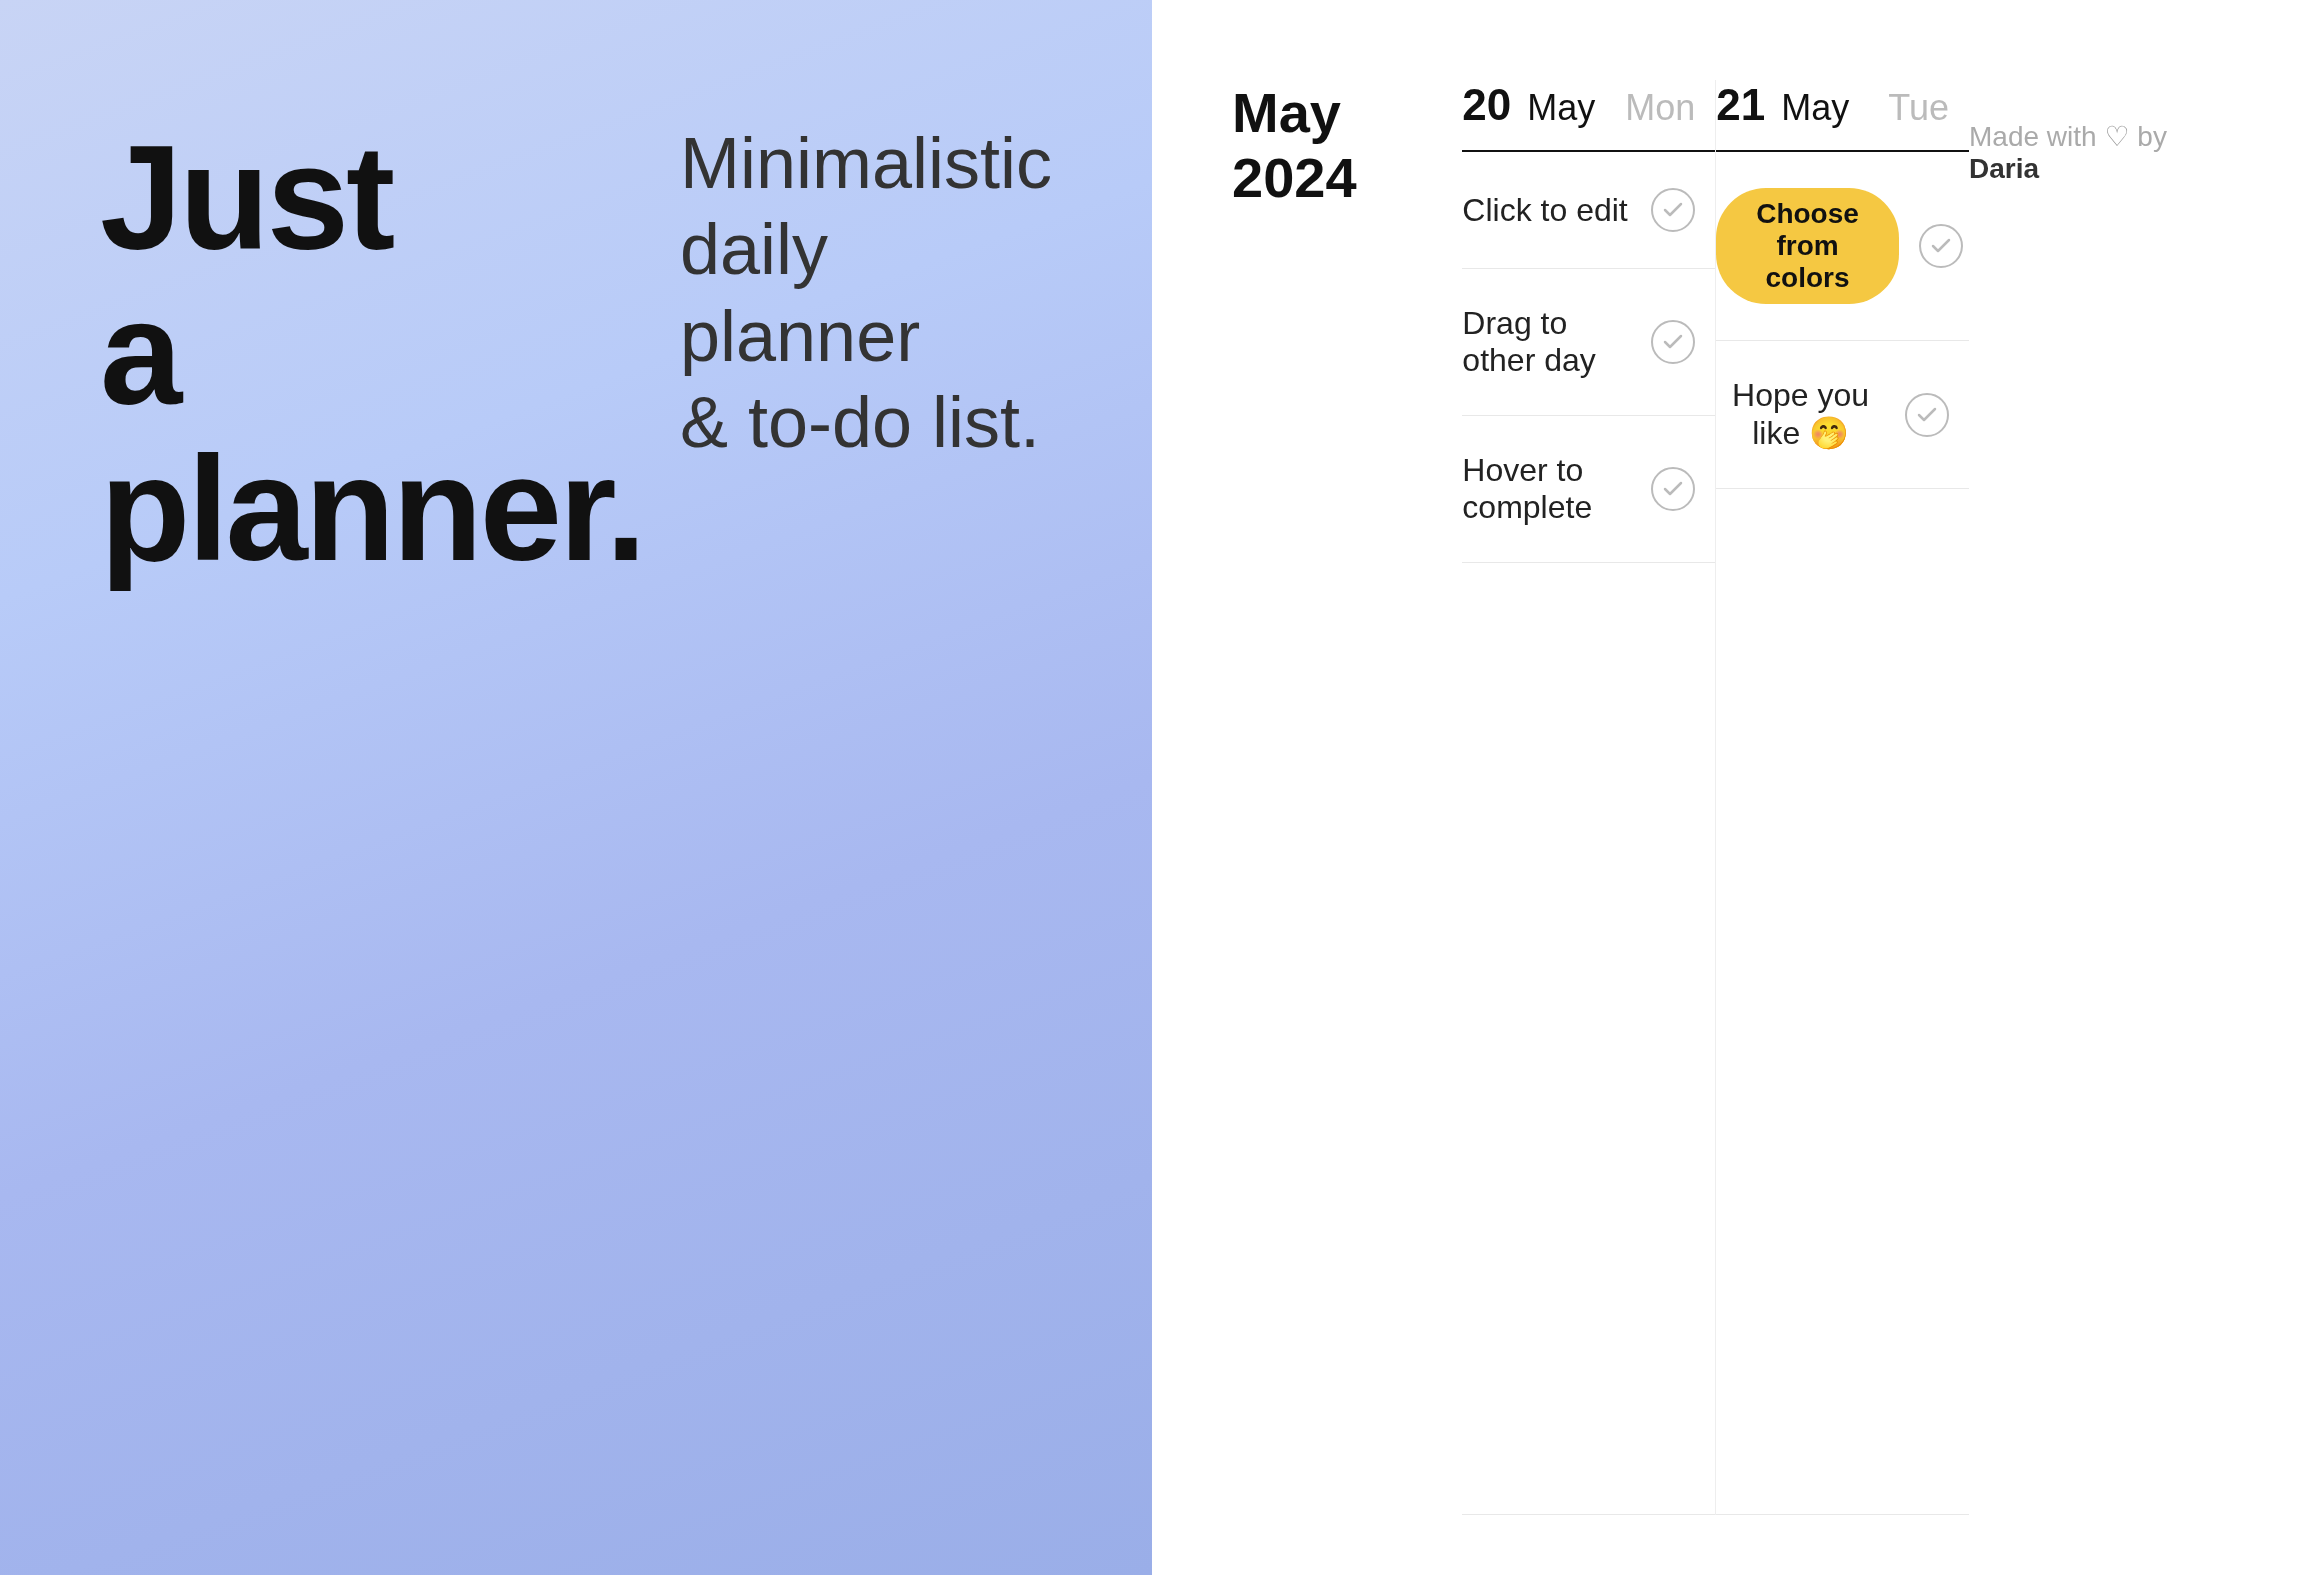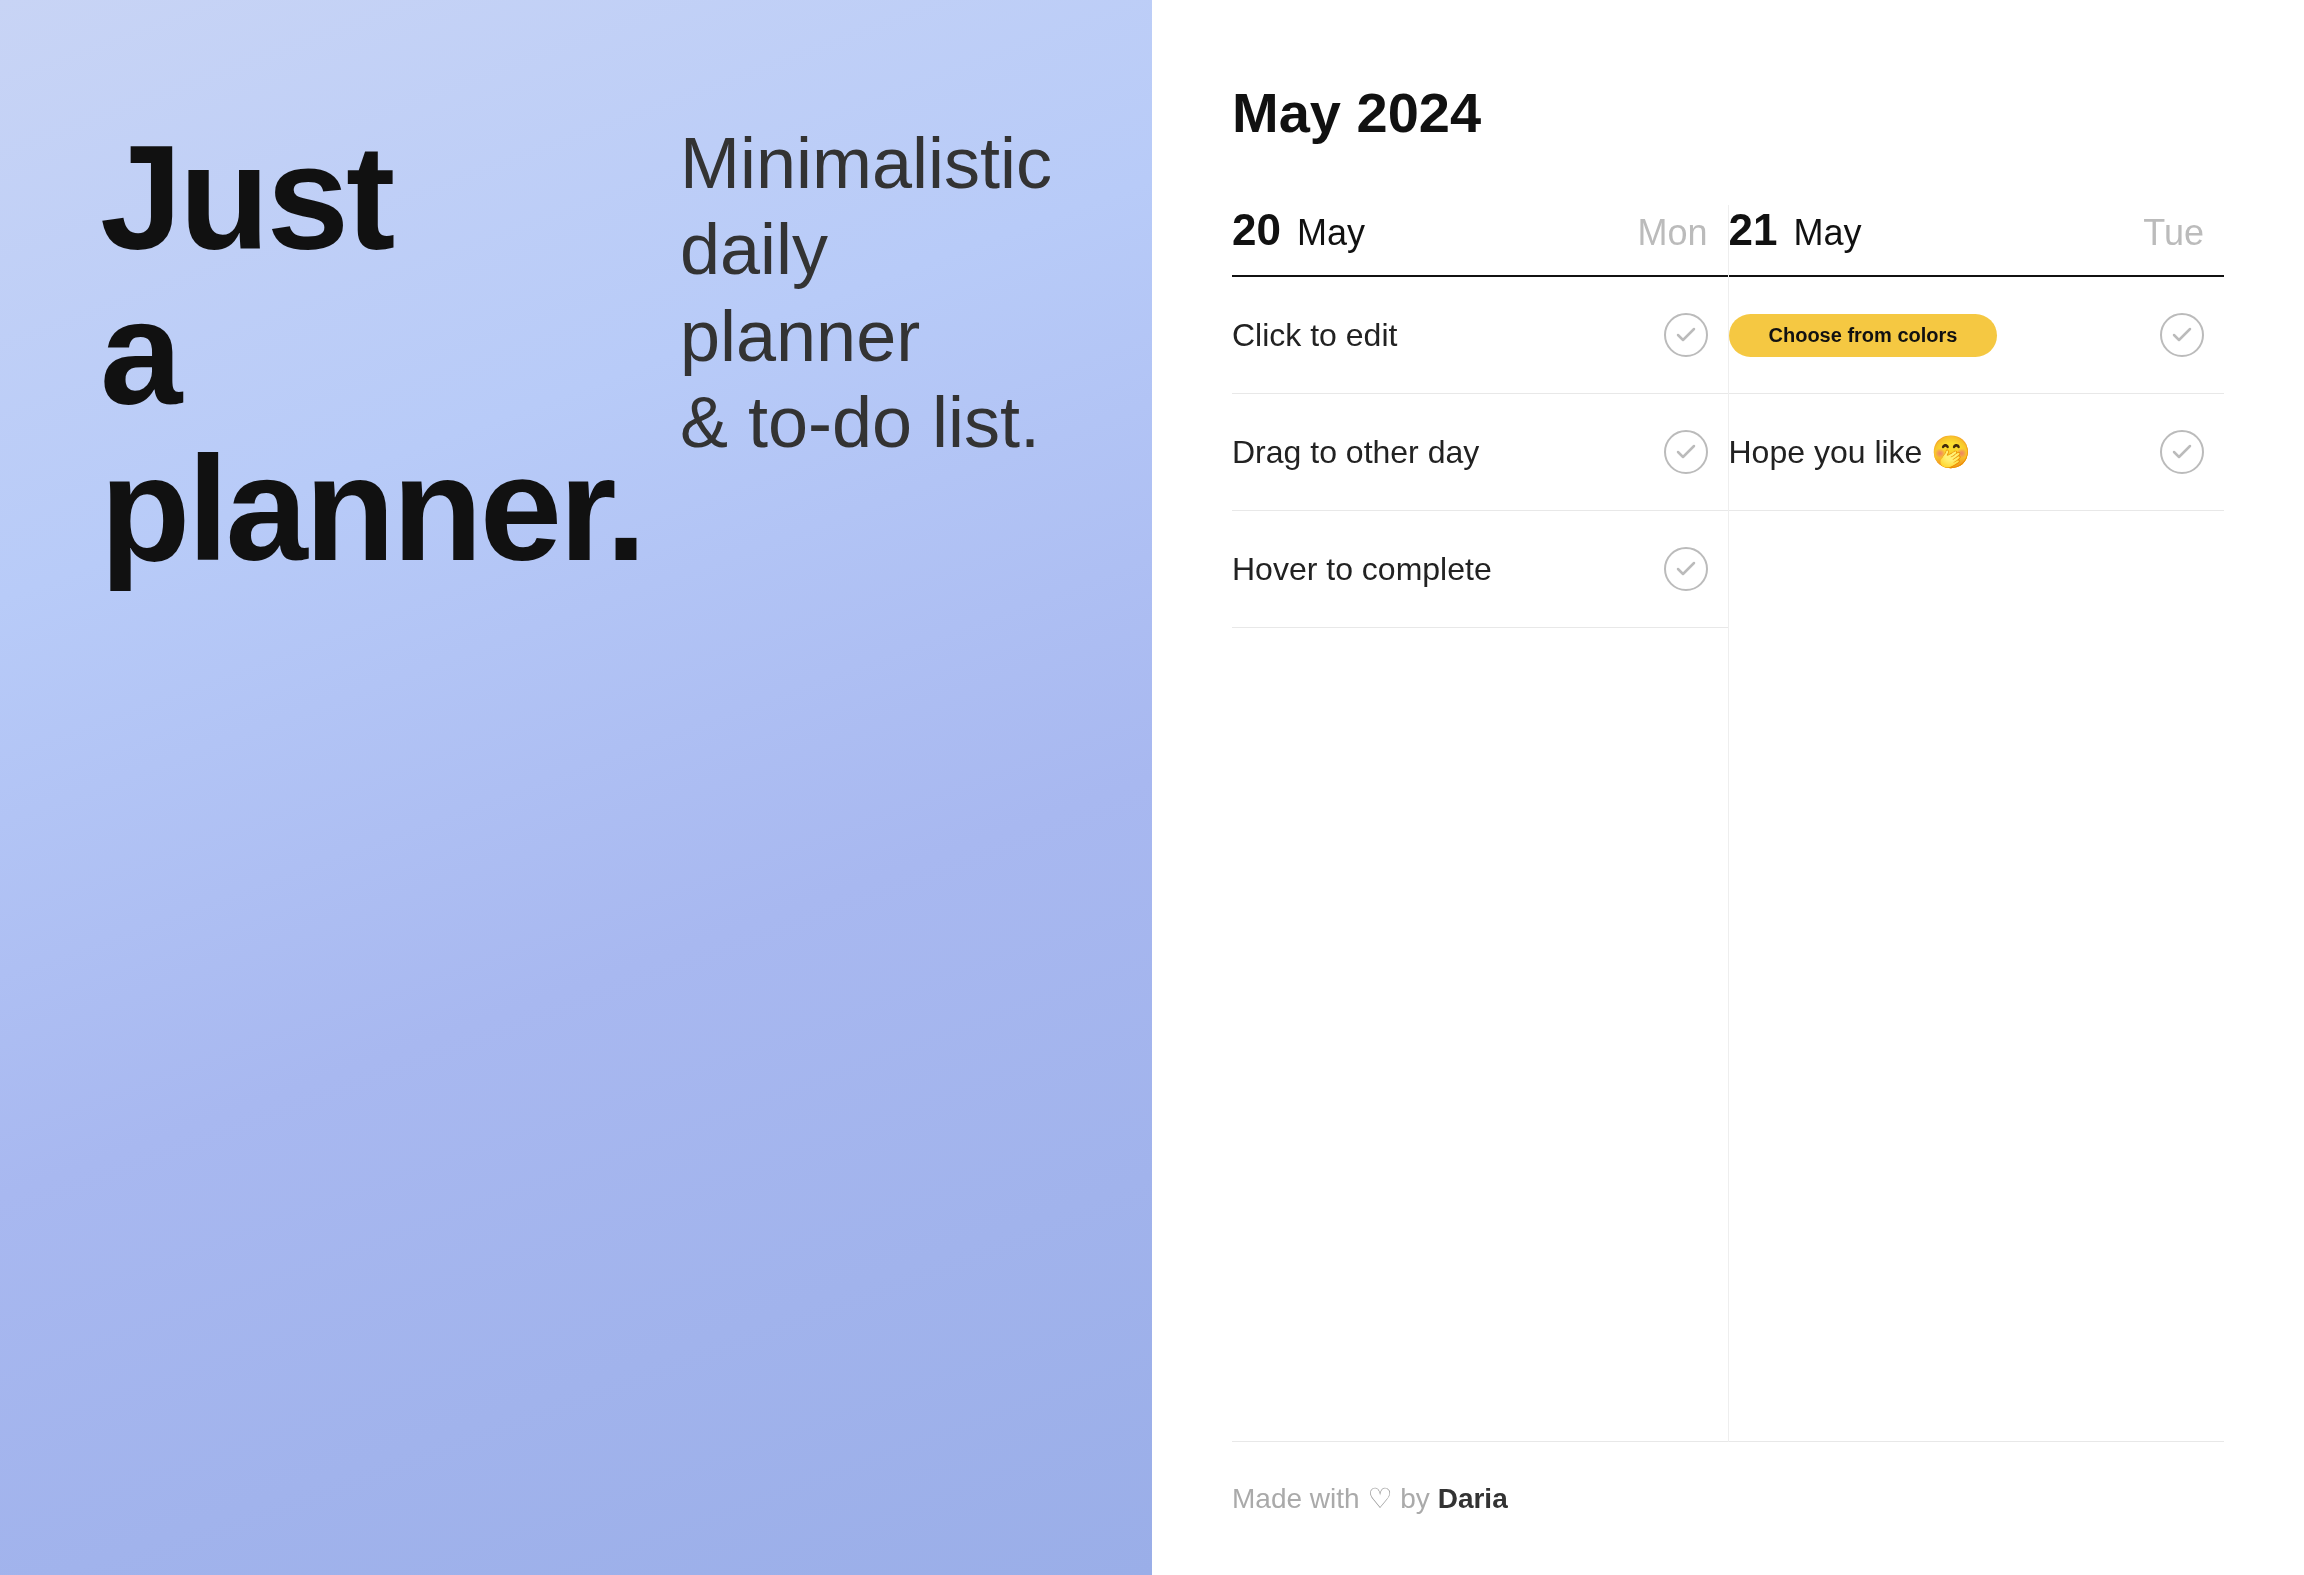--- a/index.html
+++ b/index.html
@@ -39,21 +39,21 @@
       line-height: 1.2;
       color: #333;
     }
 
     
     .right-panel {
       width: 1152px;
       height: 1575px;
       background: #ffffff;
       display: flex;
-      flex-direction: column;
+      flex-direction: row;
       padding: 80px 80px 60px 80px;
       position: relative;
       overflow: hidden;
     }
 
     .month-title {
       font-size: 56px;
       font-weight: 700;
       color: #111;
       margin-bottom: 60px;
@@ -121,21 +121,21 @@
       font-weight: 400;
       color: #222;
     }
 
     .task-text.highlighted {
       background: #f5c842;
       color: #111;
       font-weight: 600;
       padding: 10px 40px;
       border-radius: 50px;
-      font-size: 20px;
+      font-size: 28px;
     }
 
     .check-icon {
       width: 44px;
       height: 44px;
       border: 2.5px solid #bbb;
       border-radius: 50%;
       display: flex;
       align-items: center;
       justify-content: center;

